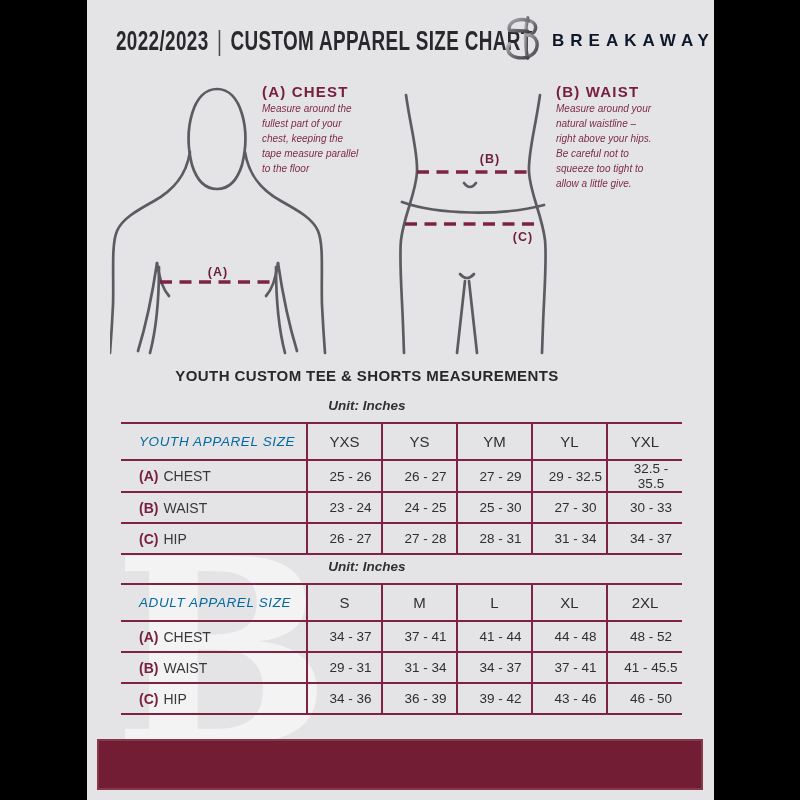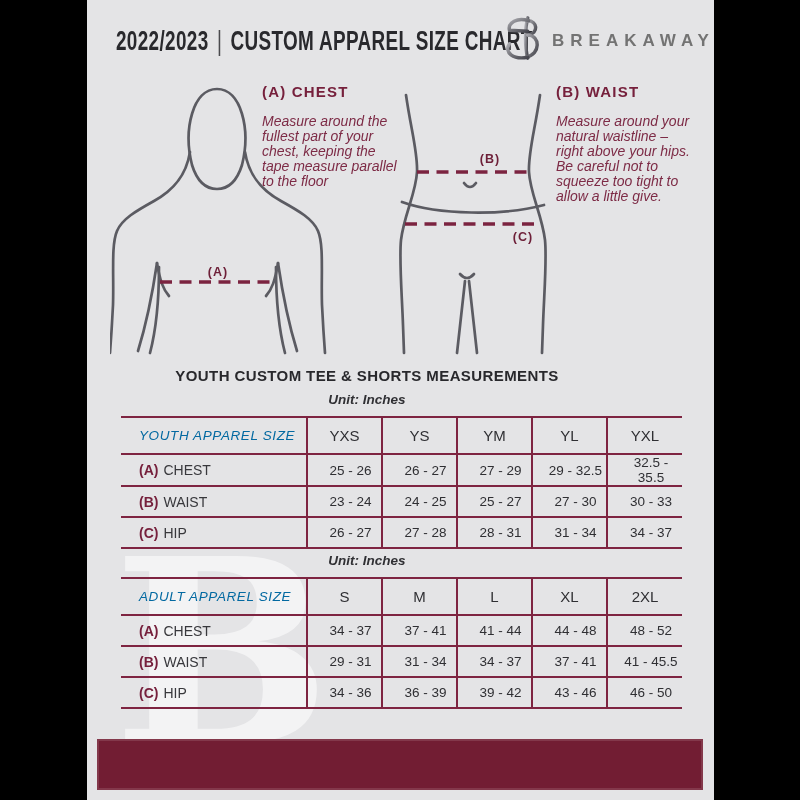--- a/index.html
+++ b/index.html
@@ -43,53 +43,53 @@
     position:absolute;left:29px;top:26px;
     font-weight:700;font-size:27px;color:#29292d;
     letter-spacing:0.5px;white-space:nowrap;
     transform:scaleX(0.70);transform-origin:left center;
   }
   .doc-title .sep{font-weight:400;color:#4a4a4e;padding:0 12px;}
   .brand{position:absolute;left:413px;top:14px;display:flex;align-items:center;}
   .brand-logo{width:42px;height:48px;}
   .brand-name{
     margin-left:10px;margin-top:6px;
-    font-weight:700;font-size:17px;letter-spacing:6px;color:#737373;
+    font-weight:700;font-size:17px;letter-spacing:6px;color:#0f172a;
     white-space:nowrap;
   }
   
   .diagrams{position:absolute;left:0;top:0;width:627px;height:370px;z-index:1;}
   .fig{position:absolute;}
   .fig-upper{left:23px;top:85px;}
   .fig-lower{left:301px;top:85px;}
   .instr{position:absolute;width:160px;}
   .instr-a{left:175px;top:83px;}
   .instr-b{left:469px;top:83px;}
   .instr-c{left:469px;top:219px;}
   .instr h3{
     font-size:15px;font-weight:700;letter-spacing:1.2px;
     color:var(--accent);
   }
   .instr p{
-    margin-top:14px;
-    font-size:14px;font-style:italic;line-height:15px;
+    margin-top:1px;
+    font-size:10px;font-style:italic;line-height:15px;
     color:var(--body-maroon);
     white-space:pre-line;
   }
   
   .tbl-block{position:absolute;left:0;width:560px;z-index:1;}
   .tbl-youth{top:367px;}
   .tbl-adult{top:545px;}
   .tbl-title{
     text-align:center;font-weight:700;font-size:15px;
     letter-spacing:0.4px;color:#28282c;
   }
   .tbl-unit{
     text-align:center;font-weight:700;font-style:italic;
-    font-size:13.5px;color:#303034;margin-top:8px;
+    font-size:13.5px;color:#303034;margin-top:14px;
   }
   table{
     border-collapse:collapse;table-layout:fixed;
     width:561px;margin:9px 0 0 34px;
   }
   col.c-label{width:186px;}
   col.c-size{width:75px;}
   th,td{
     border-top:2px solid var(--line);
     border-bottom:2px solid var(--line);
@@ -226,21 +226,21 @@
           <td>25 - 26</td>
           <td>26 - 27</td>
           <td>27 - 29</td>
           <td>29 - 32.5</td>
           <td>32.5 - 35.5</td>
         </tr>
         <tr>
           <td class="rowlabel"><span class="pfx">(B)</span><span>WAIST</span></td>
           <td>23 - 24</td>
           <td>24 - 25</td>
-          <td>25 - 27</td>
+          <td>25 - 30</td>
           <td>27 - 30</td>
           <td>30 - 33</td>
         </tr>
         <tr>
           <td class="rowlabel"><span class="pfx">(C)</span><span>HIP</span></td>
           <td>26 - 27</td>
           <td>27 - 28</td>
           <td>28 - 31</td>
           <td>31 - 34</td>
           <td>34 - 37</td>

